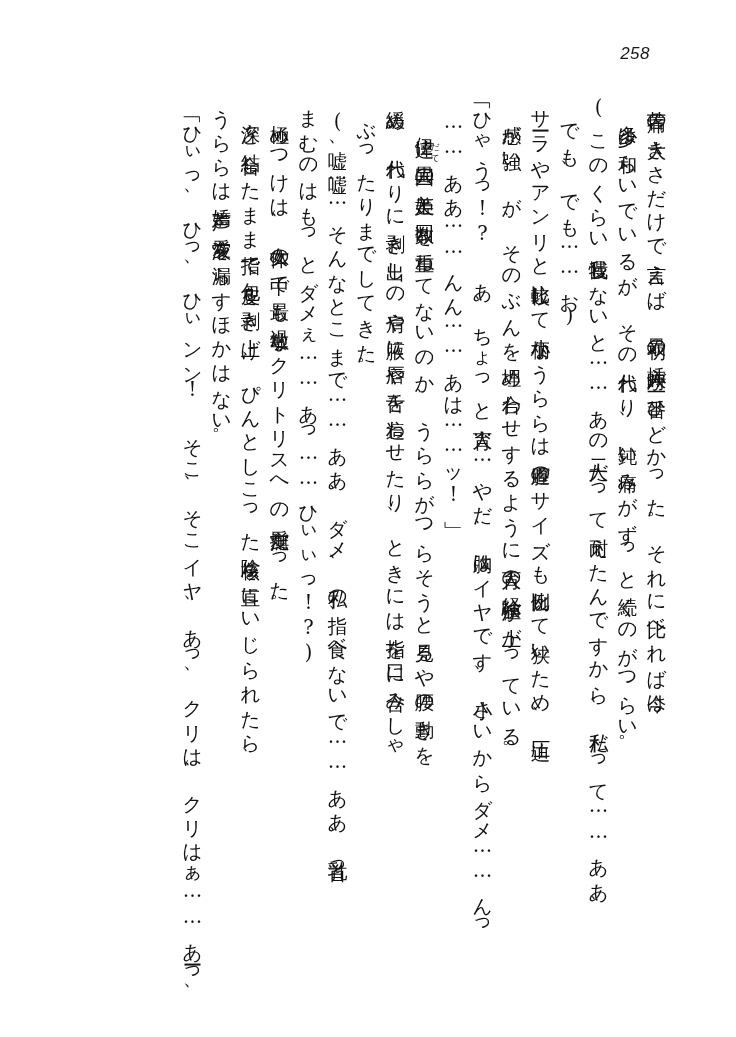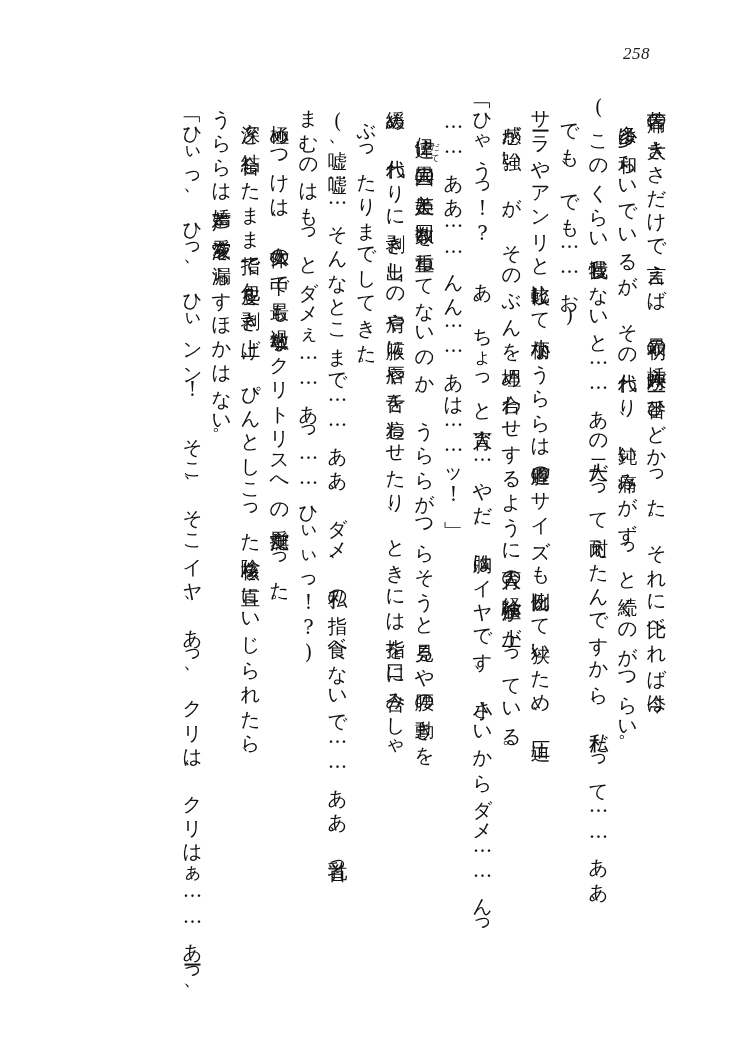--- a/index.html
+++ b/index.html
@@ -23,21 +23,21 @@
     width: 736px;
     height: 1037px;
     background: #ffffff;
   }
 
   
   #page-number {
     position: absolute;
     top: 44px;
     right: 86px;
-    font-family: Liberation Serif, serif;
+    font-family: Liberation Sans, sans-serif;
     font-style: italic;
     font-size: 17px;
     letter-spacing: 0.5px;
     color: #1a1a1a;
   }
 
   
   #text-block {
     position: absolute;
     top: 96px;

